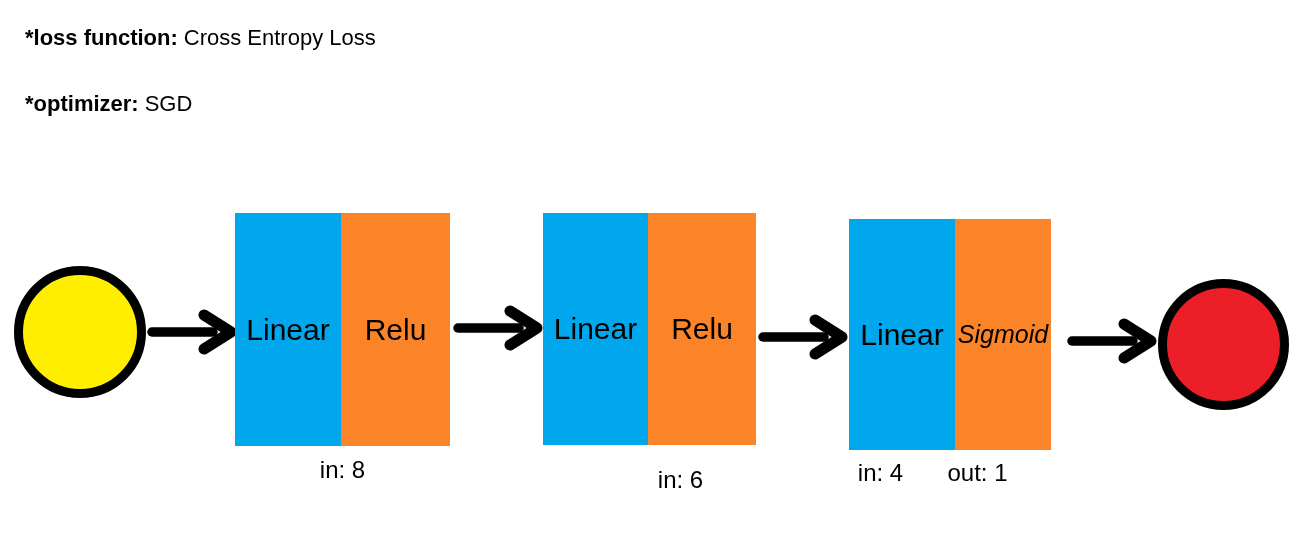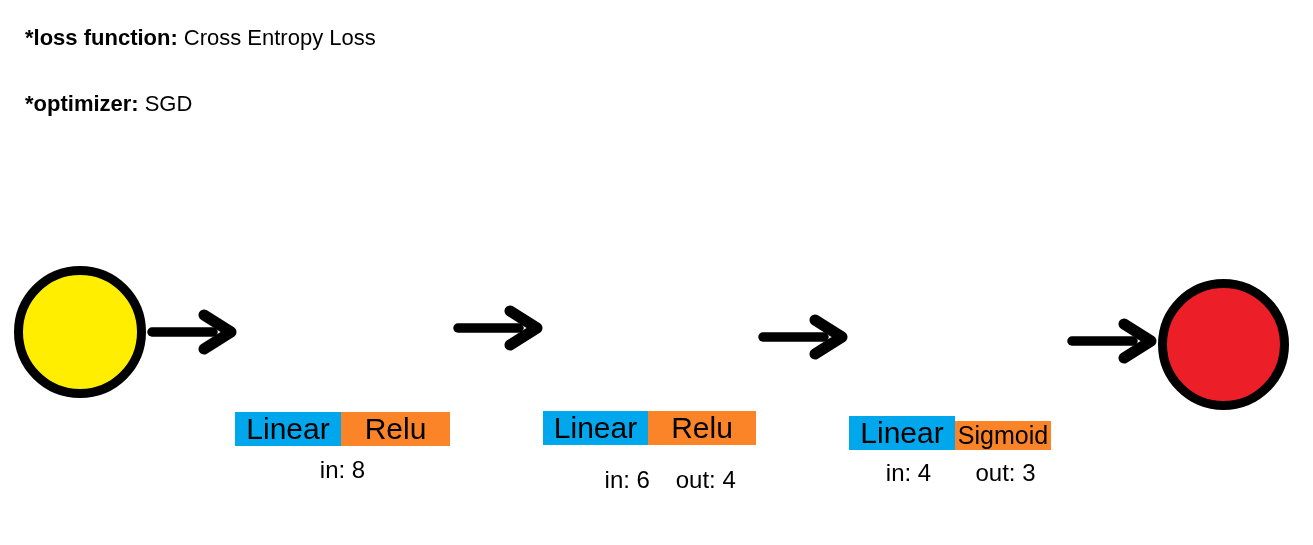--- a/index.html
+++ b/index.html
@@ -36,52 +36,51 @@
     border-radius: 50%;
     box-sizing: border-box;
   }
   .node.input  { left: 14px;   top: 266px; width: 132px; height: 132px; }
   .node.output { left: 1158px; top: 279px; width: 131px; height: 131px; }
 
   
   .layer {
     position: absolute;
     display: flex;
-    align-items: flex-end;
   }
   .layer .half {
     display: flex;
     align-items: center;
     justify-content: center;
     font-size: 30px;
     white-space: nowrap;
   }
   .layer .half.act-small { font-size: 25px; }
   #layer1 { left: 235px; top: 213px; width: 215px; height: 233px; }
   #layer1 .lin { width: 106px; } #layer1 .act { width: 109px; }
   #layer2 { left: 543px; top: 213px; width: 213px; height: 232px; }
   #layer2 .lin { width: 105px; } #layer2 .act { width: 108px; }
   #layer3 { left: 849px; top: 219px; width: 214px; height: 231px; }
-  #layer3 .lin { width: 106px; } #layer3 .act { width: 96px; }
+  #layer3 .lin { width: 106px; } #layer3 .act { width: 96px; font-style: italic; }
 
   
   .iolabels {
     position: absolute;
     display: flex;
     font-size: 24px;
     white-space: nowrap;
   }
   .iolabels span {
     flex: 1;
     text-align: center;
   }
   #iolabels1 { left: 235px; top: 456px; width: 215px; }
   #iolabels2 { left: 574px; top: 466px; width: 213px; }
   #iolabels2 .out { transform: translateX(-28px); }
-  #iolabels3 { left: 855px; top: 459px; width: 214px; }
+  #iolabels3 { left: 827px; top: 459px; width: 214px; }
   #iolabels3 .out { transform: translateX(-10px); }
 
   
   .arrow {
     position: absolute;
     width: 90px;
     height: 46px;
   }
   #arrow1 { left: 147px;  top: 309px; }
   #arrow2 { left: 453px;  top: 305px; }
@@ -133,39 +132,38 @@
   <div class="layer" id="layer2">
     <div class="half lin" style="background-color: rgb(0, 167, 236);">
       <span>Linear</span>
     </div>
     <div class="half act" style="background-color: rgb(252, 132, 40);">
       <span>Relu</span>
     </div>
   </div>
   <div class="iolabels" id="iolabels2">
     <span class="in">in: 6</span>
-    <span class="out">out: 4</span>
   </div>
 
   <svg class="arrow" id="arrow3" viewBox="0 0 90 46">
     <line x1="5" y1="23" x2="66" y2="23" stroke-width="9.5"></line>
     <polyline points="57,6 84,23 57,40" stroke-width="11"></polyline>
   </svg>
 
   <div class="layer" id="layer3">
     <div class="half lin" style="background-color: rgb(0, 167, 236);">
       <span>Linear</span>
     </div>
     <div class="half act act-small" style="background-color: rgb(252, 132, 40);">
       <span>Sigmoid</span>
     </div>
   </div>
   <div class="iolabels" id="iolabels3">
     <span class="in">in: 4</span>
-    <span class="out">out: 3</span>
+    <span class="out">out: 1</span>
   </div>
 
   <svg class="arrow" id="arrow4" viewBox="0 0 90 46">
     <line x1="5" y1="23" x2="66" y2="23" stroke-width="9.5"></line>
     <polyline points="57,6 84,23 57,40" stroke-width="11"></polyline>
   </svg>
 
   <div class="node output" style="background-color: rgb(236, 30, 39);"></div>
 
 </div>

